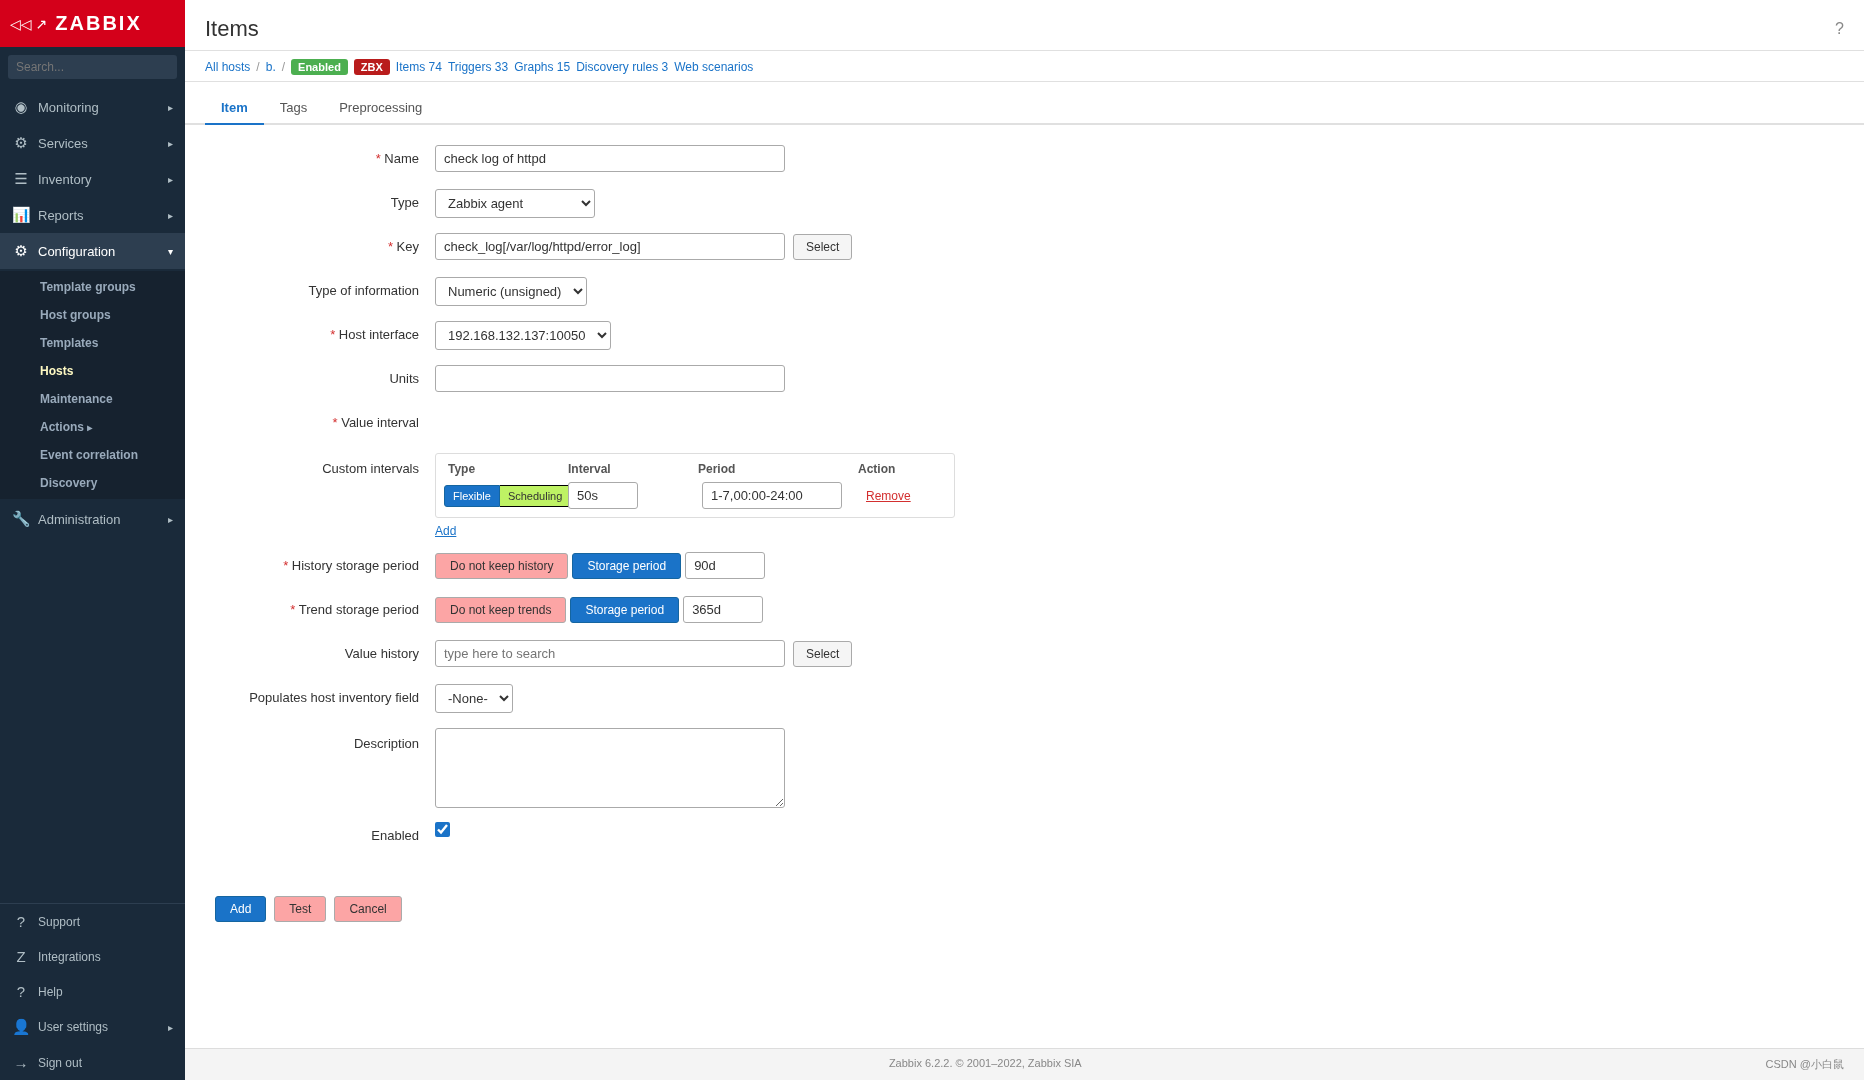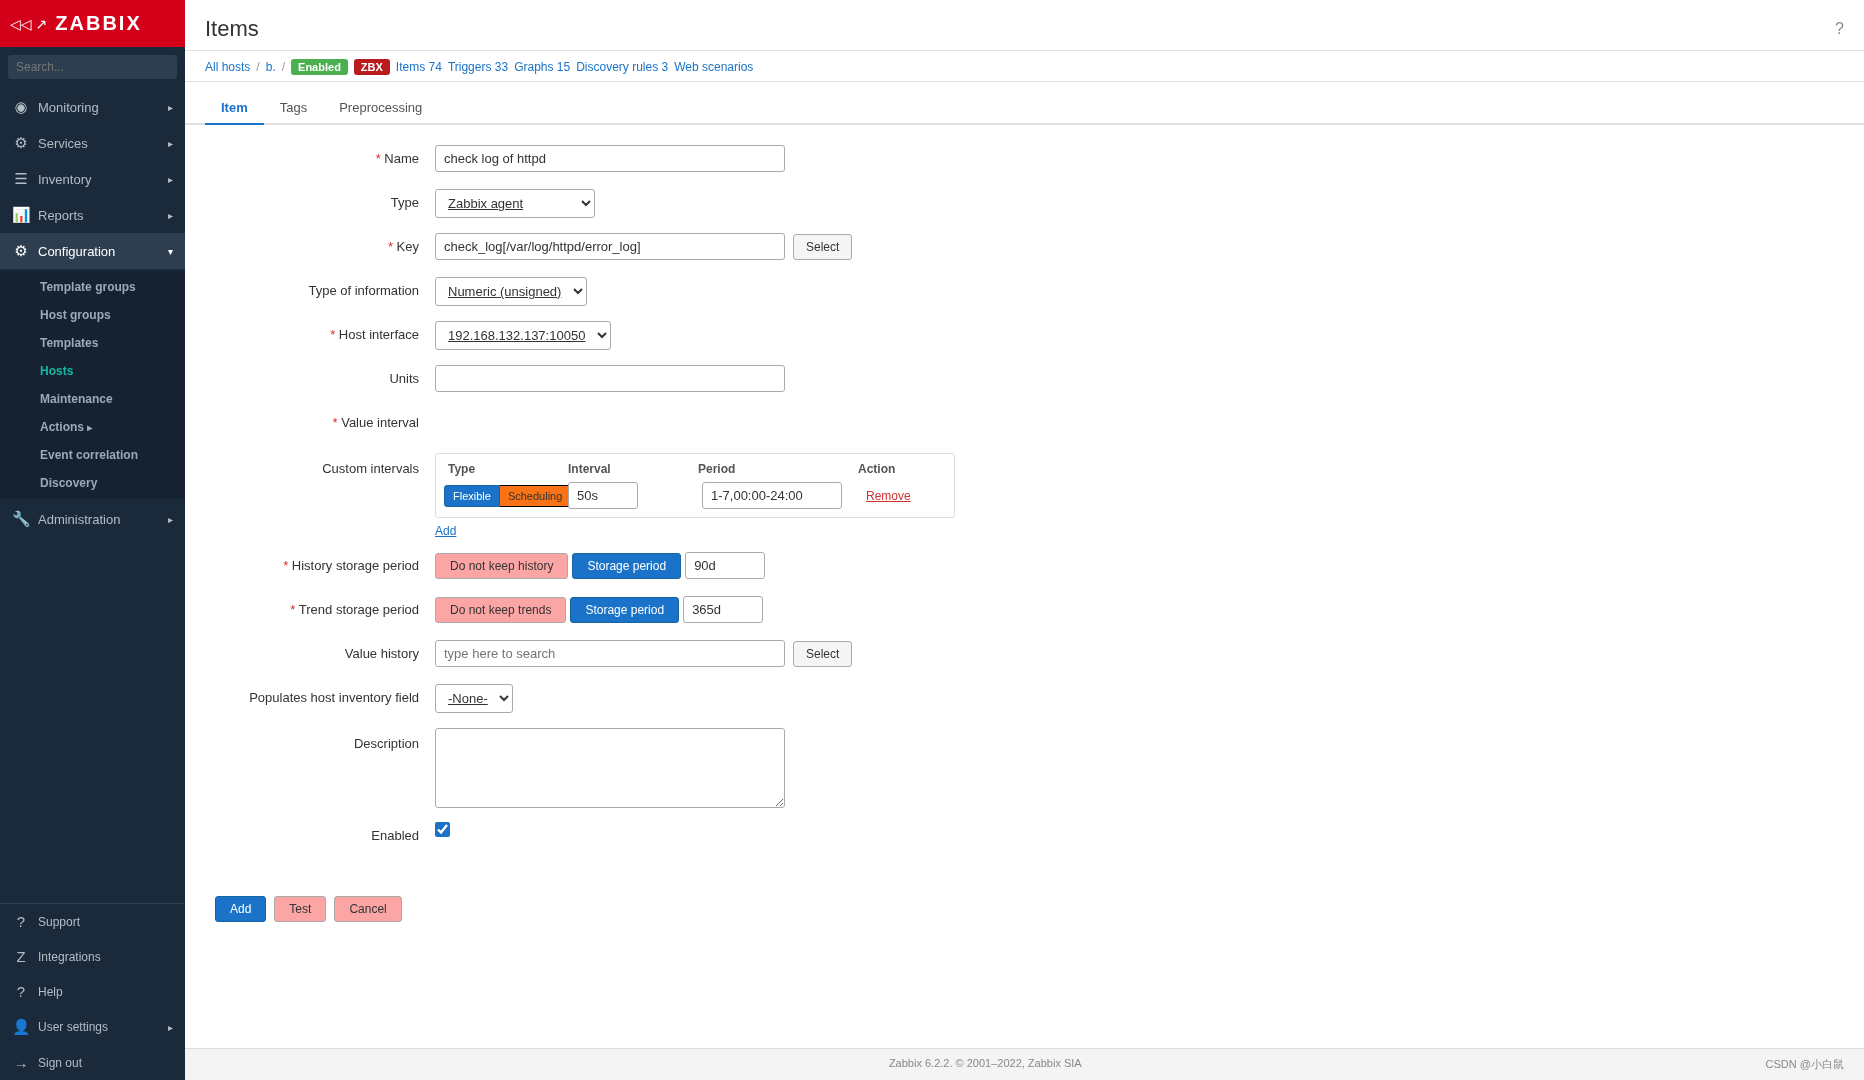--- a/index.html
+++ b/index.html
@@ -70,21 +70,21 @@
       background: #16222f;
       padding: 2px 0;
       font-weight: bold;
     }
     .sidebar-submenu .sub-item {
       padding: 7px 12px 7px 40px;
       cursor: pointer;
       color: #9ab;
       font-size: 12px;
     }
-    .sidebar-submenu .sub-item.active { color: #14b8a6; }
+    .sidebar-submenu .sub-item.active { color: #fef9c3; }
     .sidebar-bottom {
       margin-top: auto;
       border-top: 1px solid #2d3e50;
     }
     .sidebar-bottom .sidebar-item {
       font-size: 12px;
     }
 
     
     .main-content {
@@ -192,21 +192,20 @@
     .form-input-wide { width: 350px; }
     .form-input-small { width: 80px; }
     .form-select {
       padding: 5px 8px;
       border: 1px solid #aaa;
       border-radius: 3px;
       font-size: 13px;
       color: #333;
       background: #fff;
       cursor: pointer;
-      text-decoration: underline;
     }
     .btn {
       padding: 5px 14px;
       border-radius: 3px;
       border: 1px solid;
       font-size: 12px;
       cursor: pointer;
     }
     .btn-primary { background: #1a73c8; color: #fff; border-color: #1565a0; }
     .btn-secondary { background: #fca5a5; color: #333; border-color: #aaa; }
@@ -252,21 +251,21 @@
     .intervals-row .col-action { width: 80px; }
     .btn-toggle-flex {
       padding: 4px 8px;
       border: 1px solid #000000;
       font-size: 11px;
       cursor: pointer;
     }
     .btn-toggle-flex:first-child { border-radius: 3px 0 0 3px; }
     .btn-toggle-flex:last-child { border-radius: 0 3px 3px 0; border-left: none; }
     .btn-toggle-flex.active { background: #1a73c8; color: #fff; border-color: #1565a0; }
-    .btn-toggle-flex:not(.active) { background: #f97316; color: #333; }
+    .btn-toggle-flex:not(.active) { background: #bef264; color: #333; }
 
     .storage-period-row {
       display: flex;
       align-items: center;
       gap: 4px;
     }
 
     .form-check {
       display: flex;
       align-items: center;

